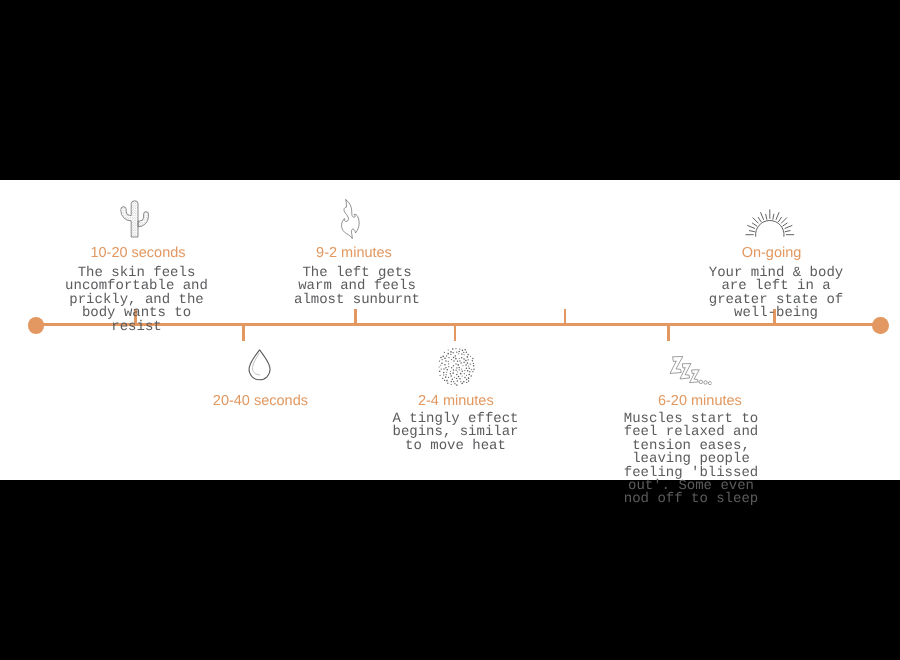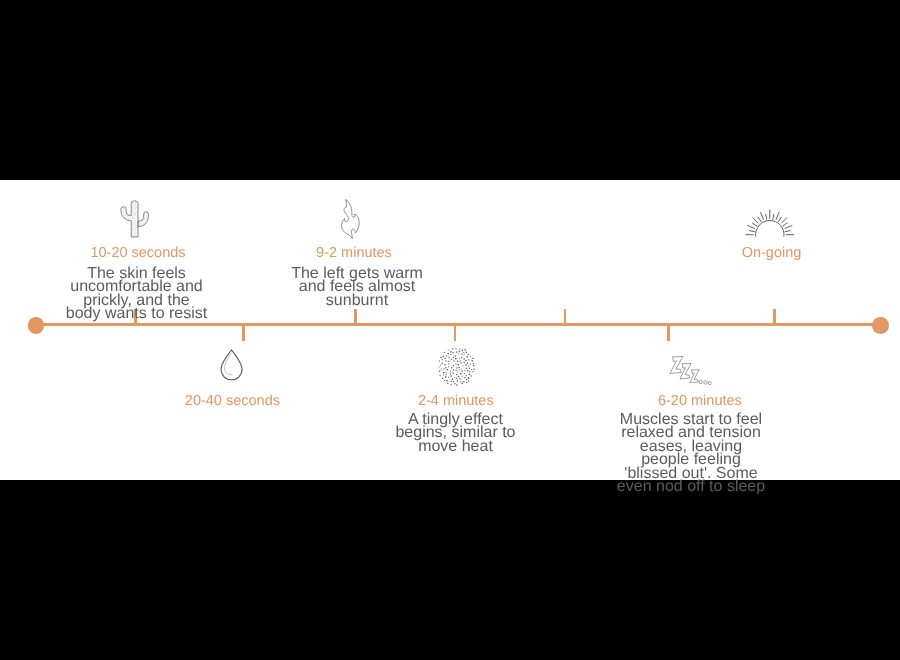--- a/index.html
+++ b/index.html
@@ -15,21 +15,21 @@
   .dot{position:absolute;width:16.4px;height:16.6px;border-radius:50%;background:#e29860;top:137.1px;}
   .dot.left{left:27.7px;}
   .dot.right{left:872.3px;}
   .tick{position:absolute;width:2.9px;background:#e29860;}
   .tick.up{height:14.5px;top:129px;}
   .tick.down{height:14.5px;top:146px;}
 
   
   .item{position:absolute;text-align:center;}
   .item .ttl{color:#e29860;will-change:transform;font-size:14.5px;white-space:nowrap;line-height:17px;}
-  .item .desc{color:#5b5c5e;will-change:transform;font-size:16px;line-height:13.4px;margin:5px auto 0;}
+  .item .desc{color:#5b5c5e;will-change:transform;font-size:14px;line-height:13.4px;margin:5px auto 0;font-family:Liberation Mono, monospace;}
   .item.below .desc{margin-top:3.2px;}
   .iconwrap{position:absolute;left:0;right:0;display:flex;justify-content:center;}
   .iconwrap svg{display:block;}
 </style>
 </head>
 <body>
 
 <div id="stage">
   <div id="panel">
 
@@ -75,23 +75,24 @@
     <div class="item" style="left:702.9px;width:146px;top:64.9px">
       <div class="iconwrap" style="top:-38.1px;transform:translateX(-6.0px)">
         <svg width="49.6" height="30.2" viewBox="0 0 49.6 30.2" aria-hidden="true">
           <g stroke="#58595b" stroke-width="0.95" fill="none" stroke-linecap="butt">
             <path d="M10.74 29.68 A14.2 14.2 0 1 1 38.86 29.68"></path>
             <path d="M8.70 27.70L0.45 27.70 M9.79 24.72L4.01 23.56 M9.93 21.54L2.30 18.38 M12.08 19.20L7.17 15.92 M13.42 16.32L7.58 10.48 M16.30 14.98L13.02 10.07 M18.64 12.83L15.48 5.20 M21.82 12.69L20.66 6.91 M24.80 11.80L24.80 2.40 M27.78 12.69L28.94 6.91 M30.96 12.83L34.12 5.20 M33.30 14.98L36.58 10.07 M36.18 16.32L42.02 10.48 M37.52 19.20L42.43 15.92 M39.67 21.54L47.30 18.38 M39.81 24.72L45.59 23.56 M40.90 27.70L49.15 27.70"></path>
           </g>
         </svg>
       </div>
       <div class="ttl" style="transform:translateX(-4.5px)">On-going</div>
-    </div>
-
-    <div class="item below" style="left:160px;width:146px;top:213.1px">
+      <div class="desc" style="width:142px">Your mind &amp; body are left in a greater state of well-being</div>
+    </div>
+
+    <div class="item below" style="left:188px;width:146px;top:213.1px">
       <div class="iconwrap" style="top:-44.2px;transform:translateX(-1.1px)">
         <svg width="23.3" height="31.8" viewBox="0 0 24 33" aria-hidden="true">
           <path fill="none" stroke="#58595b" stroke-width="1.1" stroke-linejoin="round" stroke-linecap="round" d="M12.0 0.9 C14.4 4.0 19.5 10.9 21.5 15.6 C22.4 17.7 22.9 19.6 22.9 21.1 A10.9 10.9 0 0 1 1.1 21.1 C1.1 19.6 1.6 17.7 2.5 15.6 C4.5 10.9 9.6 4.0 12.0 0.9 Z"></path>
           <path fill="none" stroke="#b9babc" stroke-width="0.95" stroke-linecap="round" d="M11.5 4.6 C9.3 8.2 5.1 14.5 4.6 19.4 C4.2 23.5 7.5 26.6 12.2 26.9"></path>
         </svg>
       </div>
       <div class="ttl" style="transform:translateX(-0.6px)">20-40 seconds</div>
     </div>
 
     <div class="item below" style="left:382.9px;width:146px;top:213.1px">

